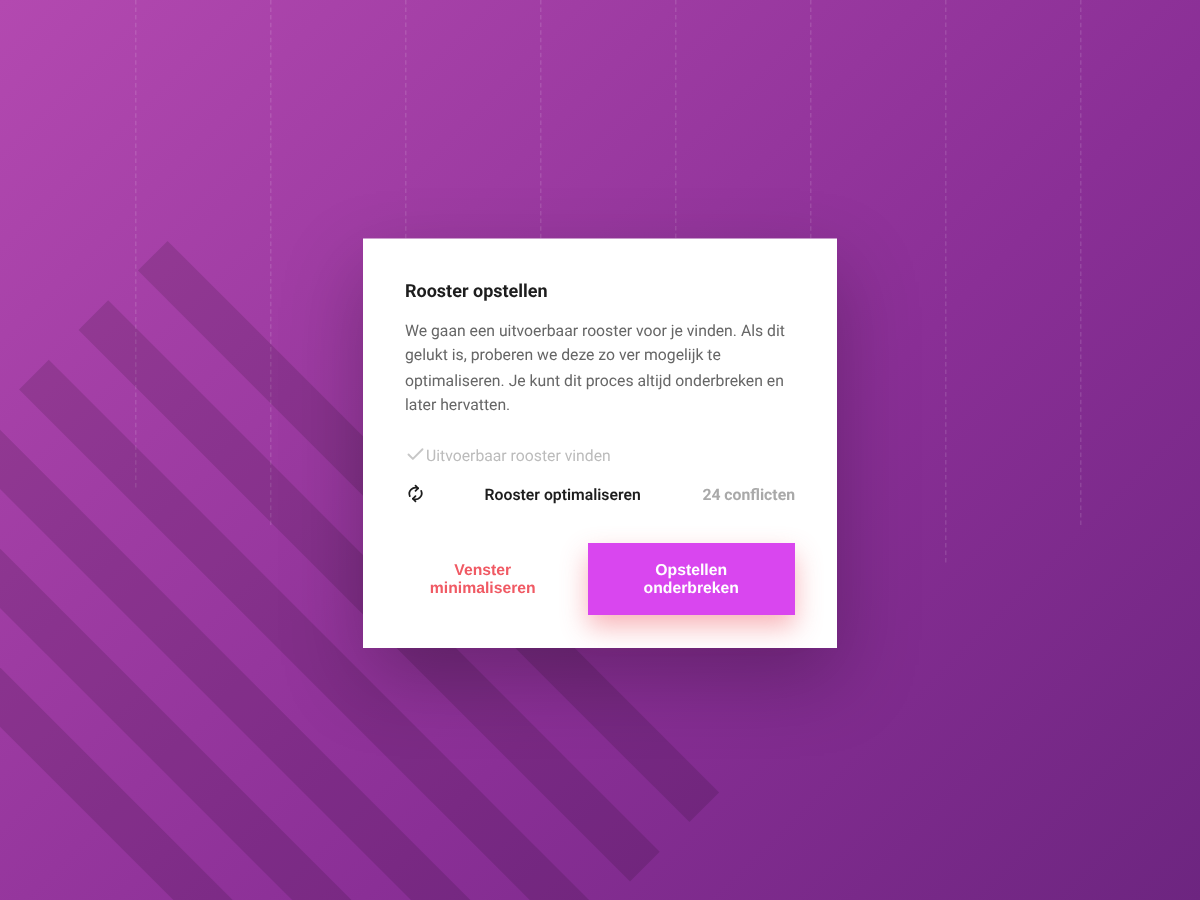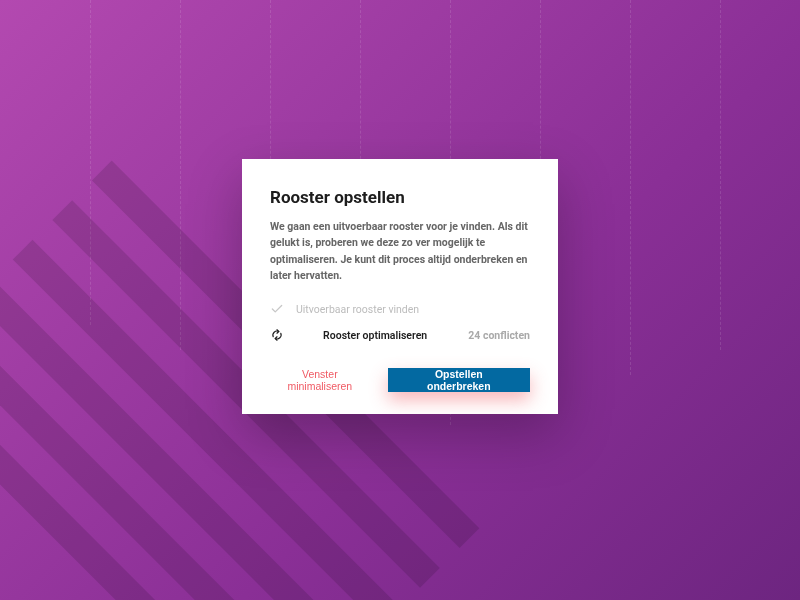--- a/index.html
+++ b/index.html
@@ -34,55 +34,53 @@
 
   .modal {
     position: absolute;
     left: 242px; top: 159px;
     width: 316px;
     background: #fff;
     box-shadow: 0 20px 50px rgba(0,0,0,0.25);
     padding: 28px 28px 22px 28px;
   }
   .modal h1 {
-    font-size: 17px;
+    font-size: 12px;
     font-weight: 700;
     color: #1d1d1d;
     margin-bottom: 12px;
   }
   .modal p.desc {
     font-size: 10.5px;
     line-height: 1.55;
     color: #666;
     margin-bottom: 18px;
-    font-weight: bold;
   }
   .steps { margin-bottom: 26px; }
   .step {
     display: flex; align-items: center;
-    gap: 12px;
     margin-bottom: 12px;
     font-size: 10.5px;
   }
   .step:last-child { margin-bottom: 0; justify-content: space-between; }
   .step .icon { width: 14px; height: 14px; display: flex; align-items: center; justify-content: center; flex-shrink: 0; }
   .step.done .label { color: #bcbcbc; }
   .step.active .label { color: #1d1d1d; font-weight: 600; }
   .step .meta { color: #a9a9a9; font-weight: 700; margin-left: 2px; }
 
   .actions { display: flex; align-items: center; justify-content: flex-end; gap: 18px; }
   .link-btn {
     background: none; border: none; cursor: pointer;
-    color: #f05a64; font-size: 10.5px; font-weight: 400;
+    color: #f05a64; font-size: 10.5px; font-weight: 700;
     padding: 0;
   }
   .primary-btn {
-    background: #0369a1; color: #fff; border: none; cursor: pointer;
+    background: #d946ef; color: #fff; border: none; cursor: pointer;
     font-size: 10.5px; font-weight: 600;
-    padding: 0 16px;
+    padding: 12px 16px;
     box-shadow: 0 8px 18px rgba(240,90,100,0.45);
   }
 </style>
 </head>
 <body>
 
 <div class="bg">
 
   <div class="vlines">
     <div class="vline h5" style="left:90px"></div>

